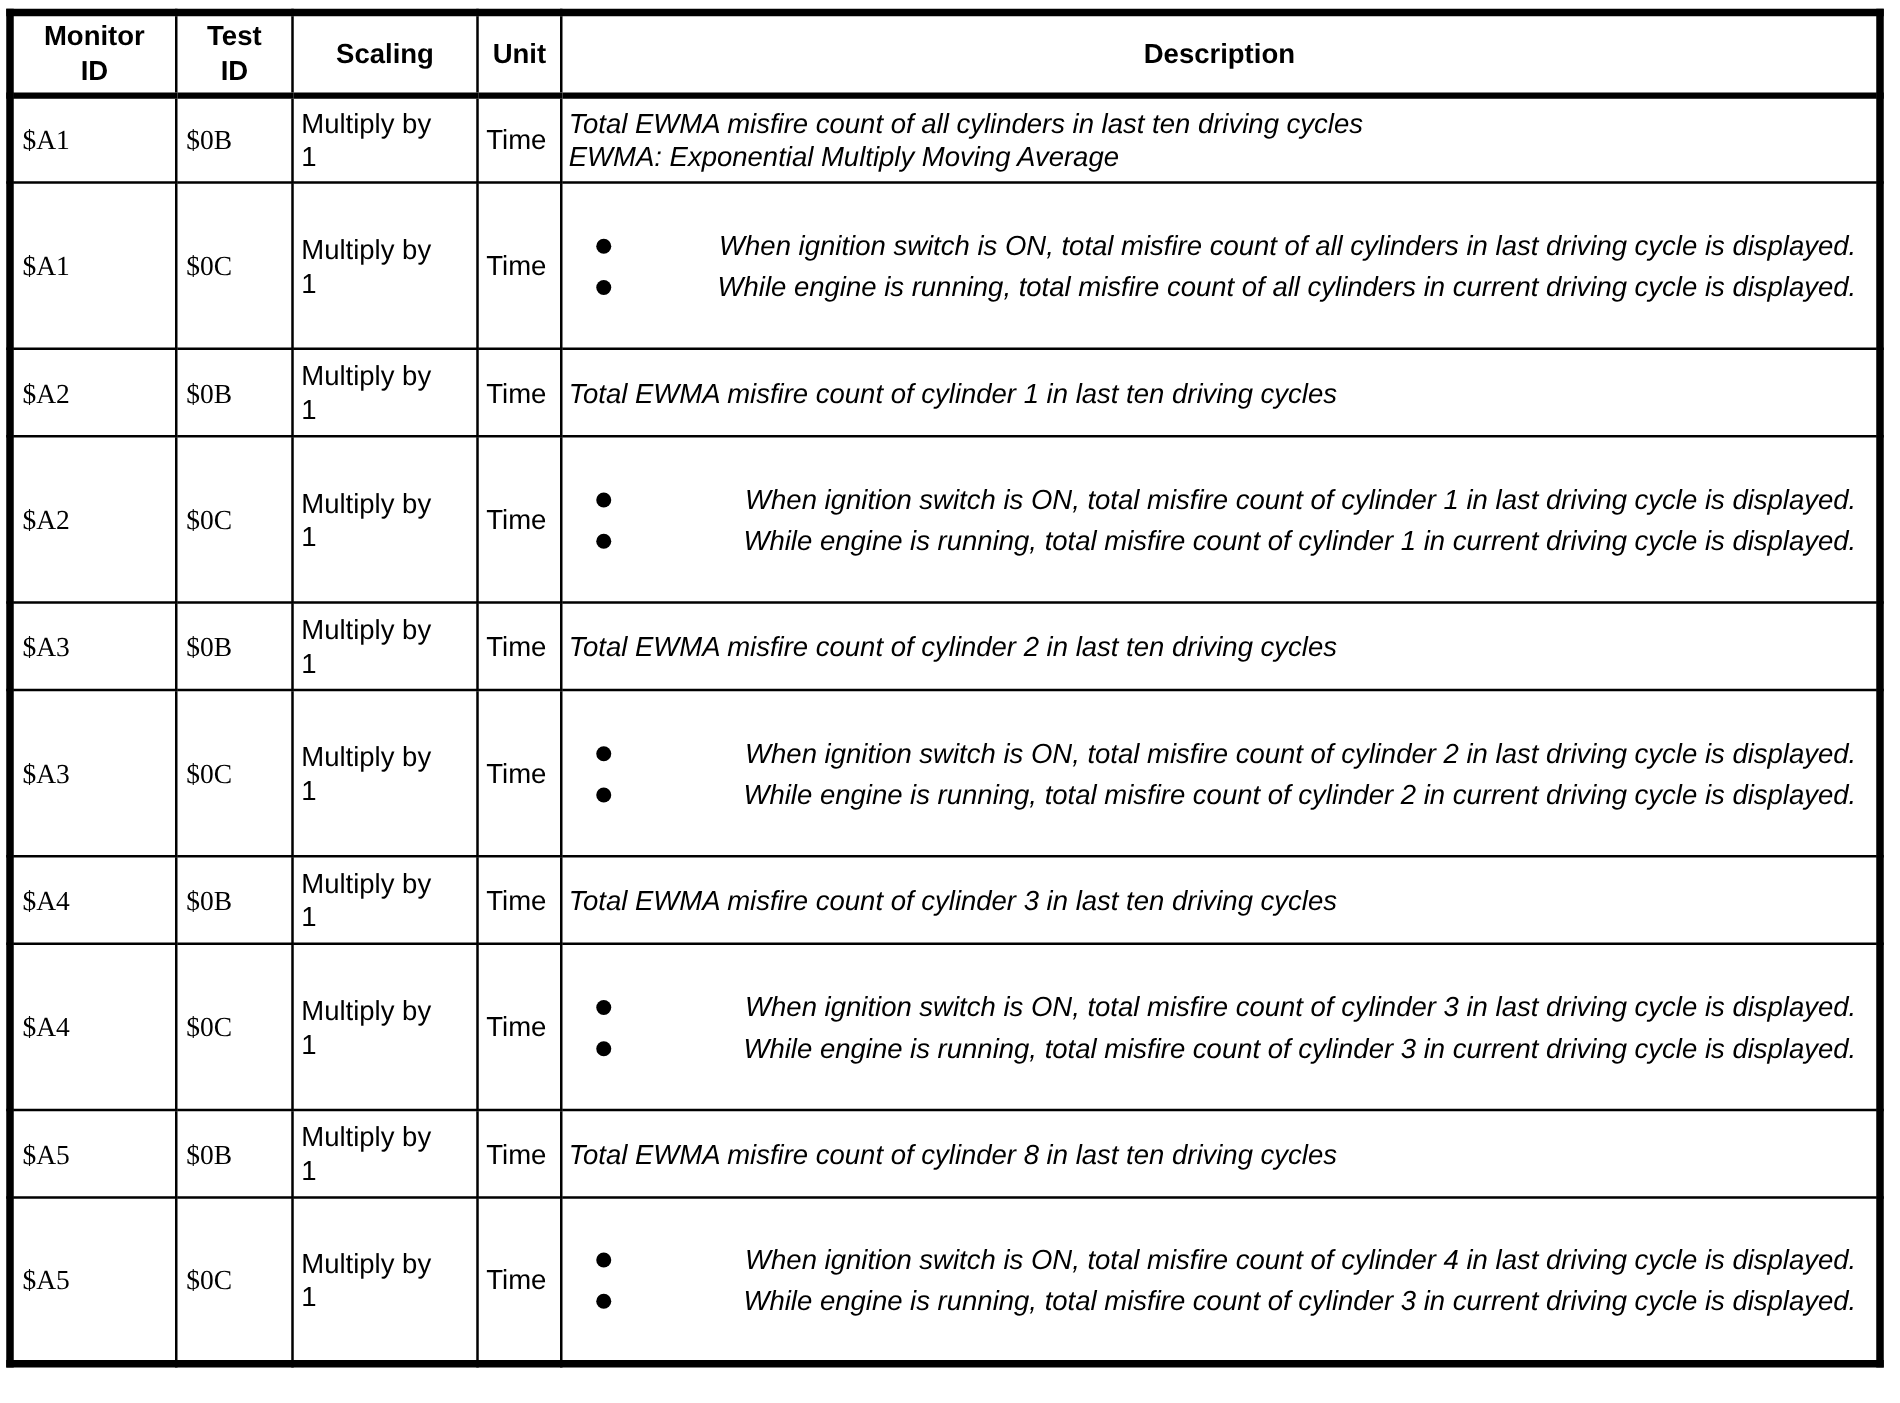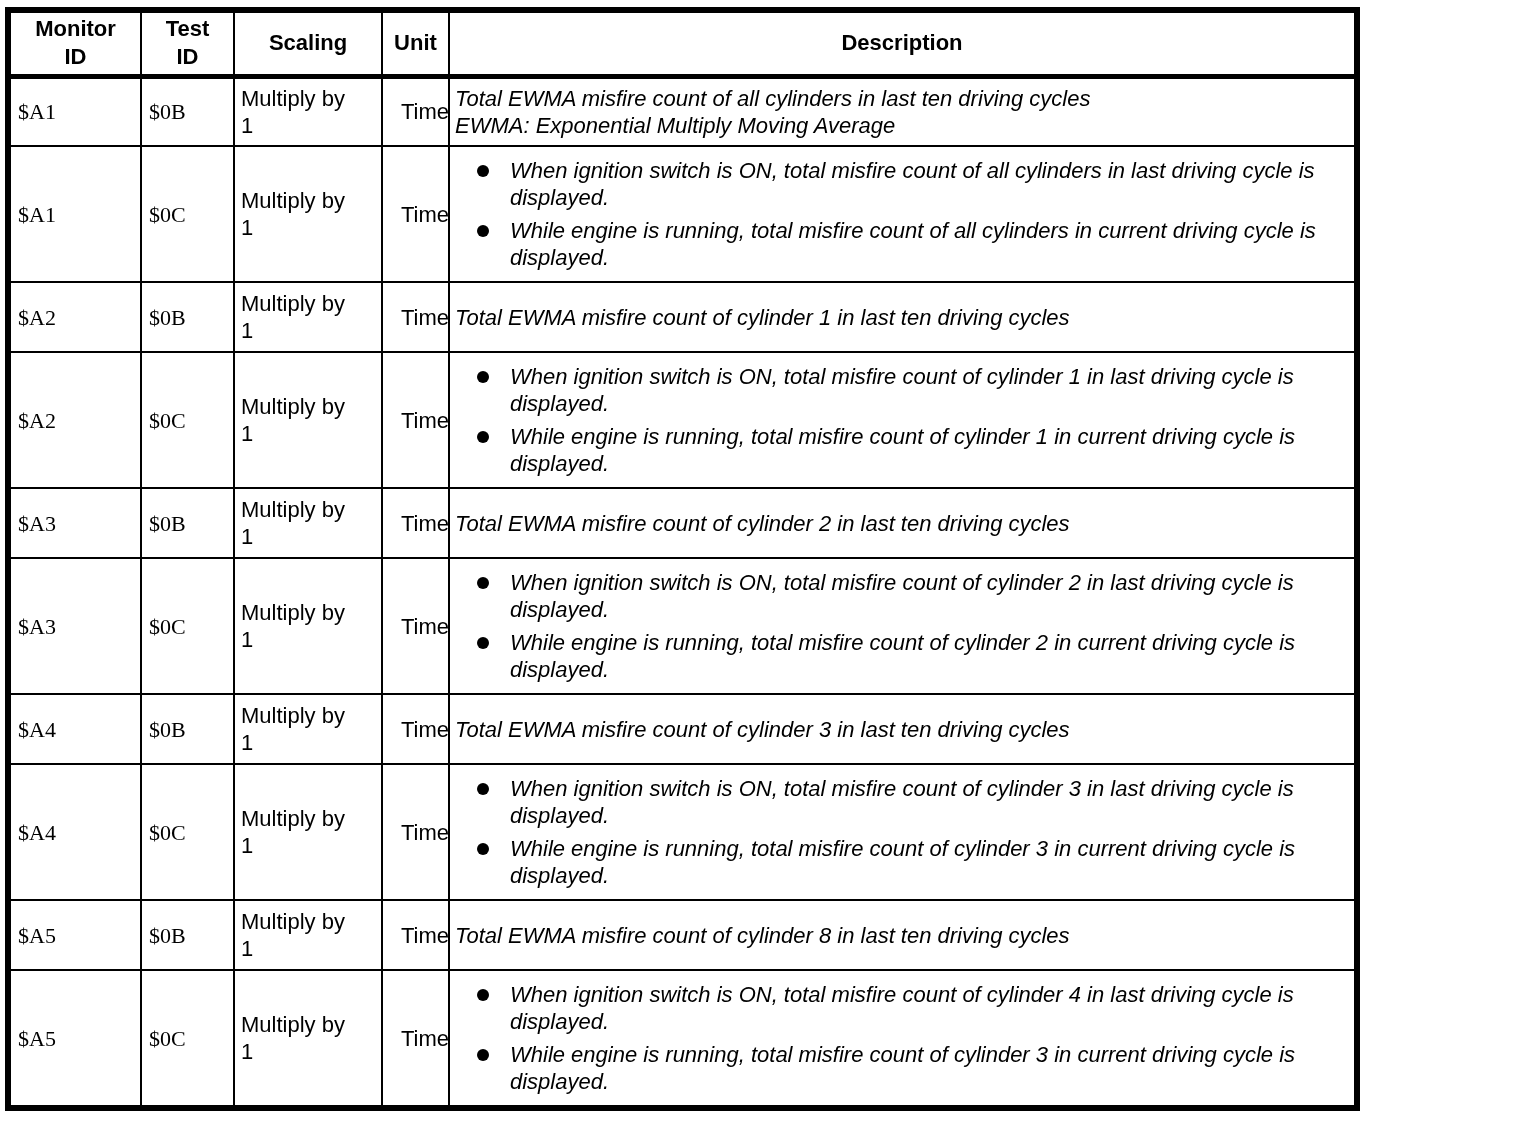--- a/index.html
+++ b/index.html
@@ -6,21 +6,21 @@
   html, body {
     margin: 0; padding: 0;
     width: 1520px; height: 1122px;
     background: #ffffff;
     color: #000000;
     font-family: "Liberation Sans", sans-serif;
   }
   table.doc-table {
     position: absolute;
     left: 5px; top: 7px;
-    width: 1355px;
+    width: 1502px;
     border-collapse: collapse;
     table-layout: fixed;
     border: 6px solid #000000;
     background: #ffffff;
   }
   th, td {
     border: 2px solid #000000;
     vertical-align: middle;
     font-size: 22px;
     overflow: hidden;
@@ -33,33 +33,34 @@
     line-height: 28px;
     height: 66px;
     padding: 2px 4px;
   }
   td { padding: 4px 5px; line-height: 27px; }
   tr.row-plainhdr { height: 70px; }
   tr.row-bullets  { height: 133px; }
   td.cell-monitor-id, td.cell-test-id { padding-left: 7px; font-family: Liberation Serif, serif; }
   td.cell-scaling { padding-left: 6px; }
   .scaling-text { display: inline-block; width: 118px; line-height: 27px; }
-  td.cell-unit { padding-left: 18px; padding-right: 2px; }
+  td.cell-unit { padding-left: 6px; padding-right: 2px; }
   td.cell-description { padding-left: 5px; padding-right: 16px; font-style: italic; }
   .desc-line { line-height: 27px; }
   ul.bullets {
     list-style: none;
     margin: 0;
     padding: 0 0 0 22px;
   }
   ul.bullets li {
     position: relative;
     padding-left: 33px;
     margin: 6px 0;
     line-height: 27px;
+    text-align: right;
   }
   ul.bullets li::before {
     content: "";
     position: absolute;
     left: 0; top: 8px;
     width: 12px; height: 12px;
     border-radius: 50%;
     background: #000000;
   }
 </style>

